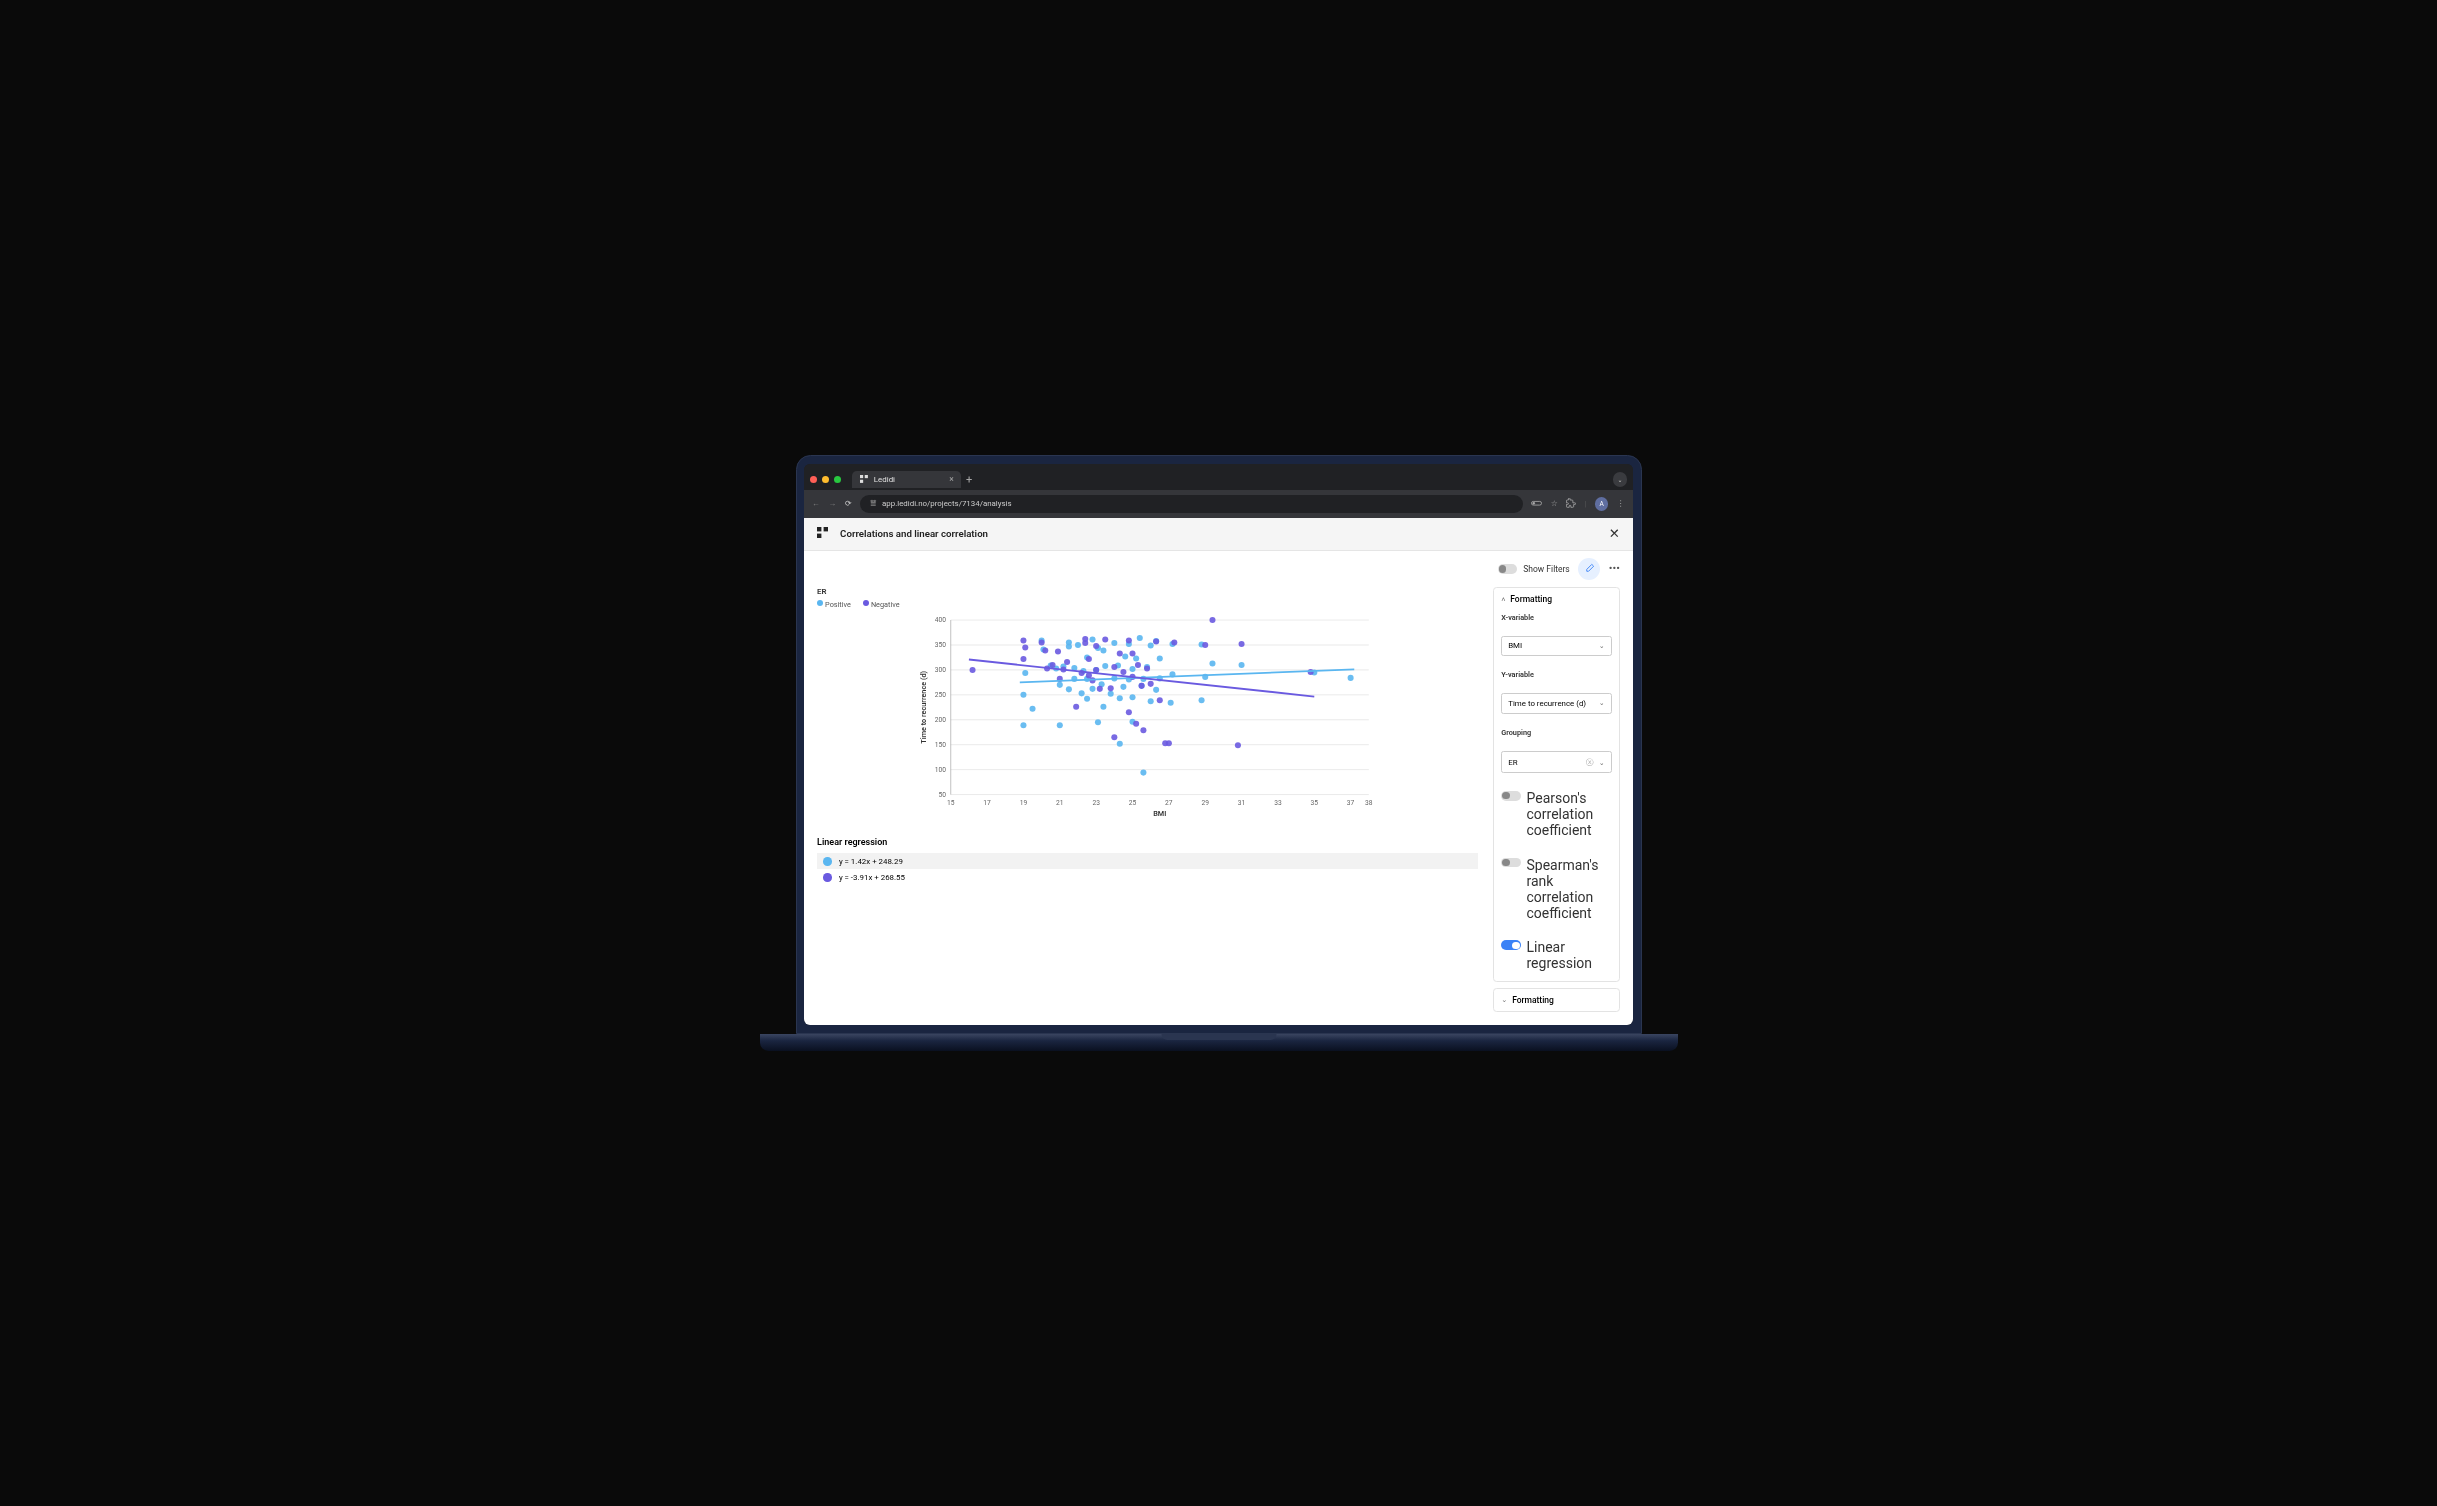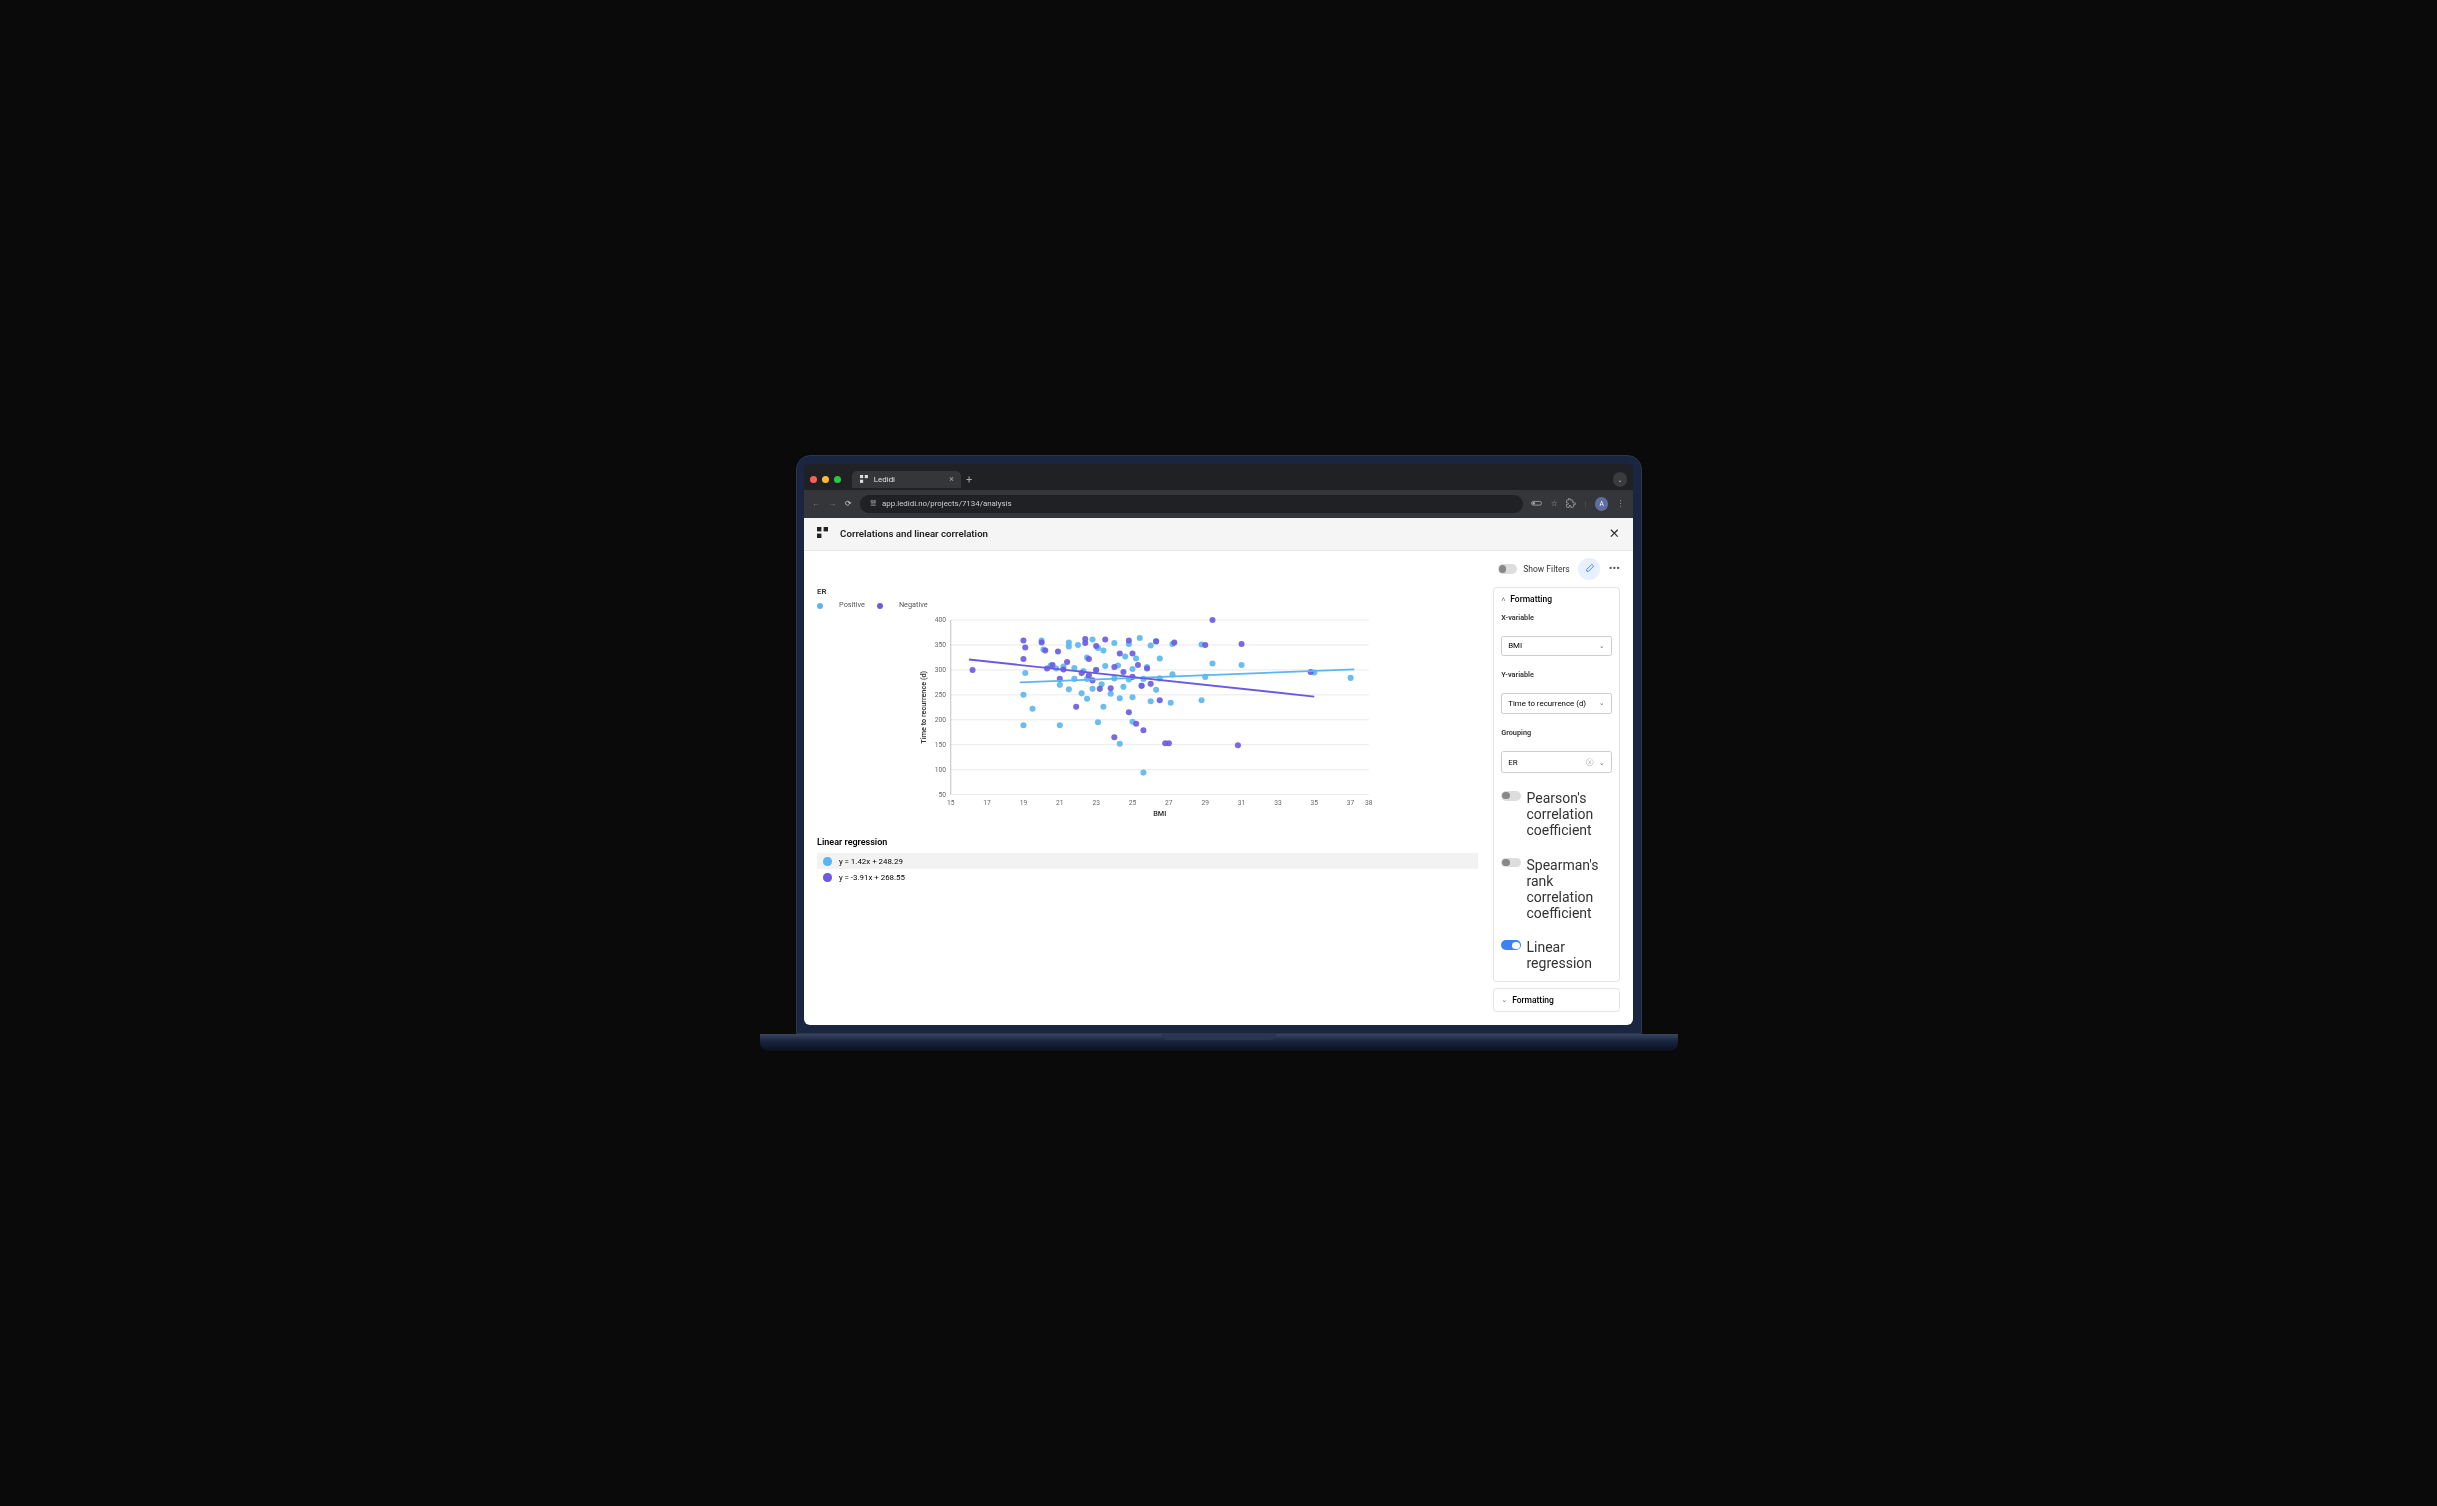--- a/index.html
+++ b/index.html
@@ -92,21 +92,21 @@
   .mini-toggle{width:19.3px;height:9.7px;border-radius:6px;background:#ddd;position:relative;}
   .mini-toggle .knob{position:absolute;left:1.2px;top:1.2px;width:7.3px;height:7.3px;border-radius:50%;background:#888;}
   .mini-toggle.on{background:#3b82f6;}
   .mini-toggle.on .knob{left:11px;background:#fff;}
   .edit-btn{width:22px;height:22px;border-radius:50%;background:#e6f0ff;color:#3b82f6;display:flex;align-items:center;justify-content:center;}
   .more-btn{color:#555;font-size:11px;}
   .main { display:flex; gap:14.5px; padding:0 13.3px 13.3px; align-items:flex-start;}
   .chart-area{flex:1;}
   .legend-title{font-size:7.9px;font-weight:600;color:#333;margin-bottom:3.6px;}
   .legend-items{display:flex;gap:12px;font-size:7.3px;color:#555;margin-bottom:4.8px;}
-  .legend-item{display:flex;align-items:flex-end;gap:16px;}
+  .legend-item{display:flex;align-items:flex-start;gap:2px;}
   .legend-swatch{width:6px;height:6px;border-radius:50%;}
   .chart-box{position:relative;}
   .chart-svg{width:100%;height:206px;}
   .lr-title{font-size:9px;font-weight:600;margin:15.7px 0 6px;}
   .lr-row{display:flex;align-items:center;gap:7.3px;font-size:7.9px;padding:3.6px 6px;text-align:right;}
   .lr-row.alt{background:#f2f2f2;}
   .lr-dot{width:8.5px;height:8.5px;border-radius:50%;}
   
   .panel{width:127px;display:flex;flex-direction:column;gap:6px;}
   .card{border:0.6px solid #e3e3e3;border-radius:3.6px;background:#fff;}

